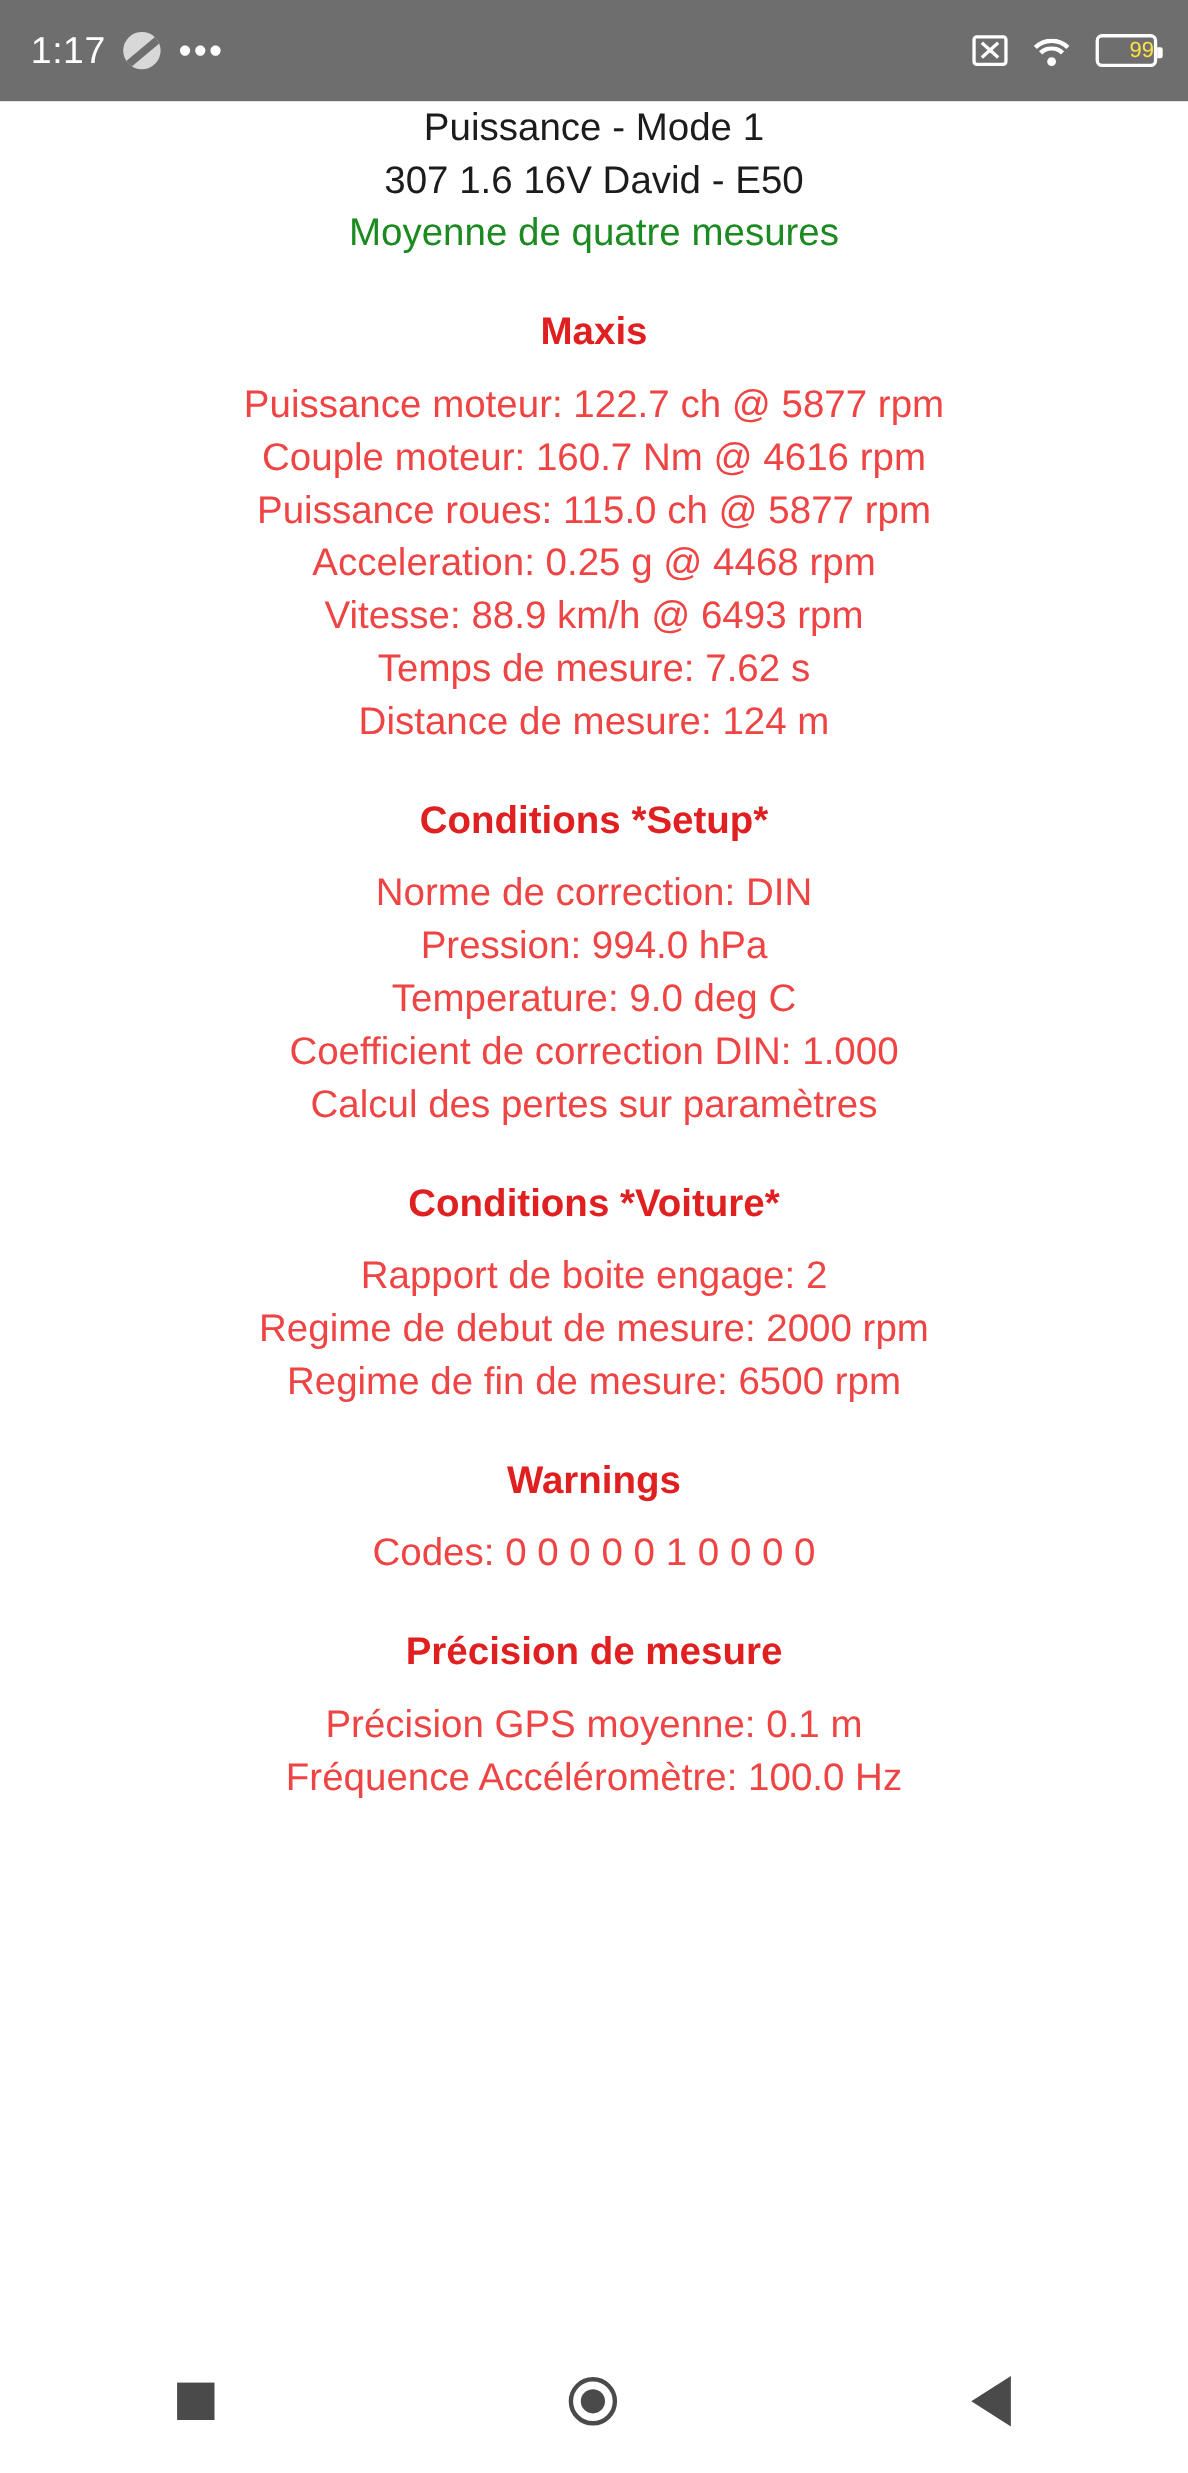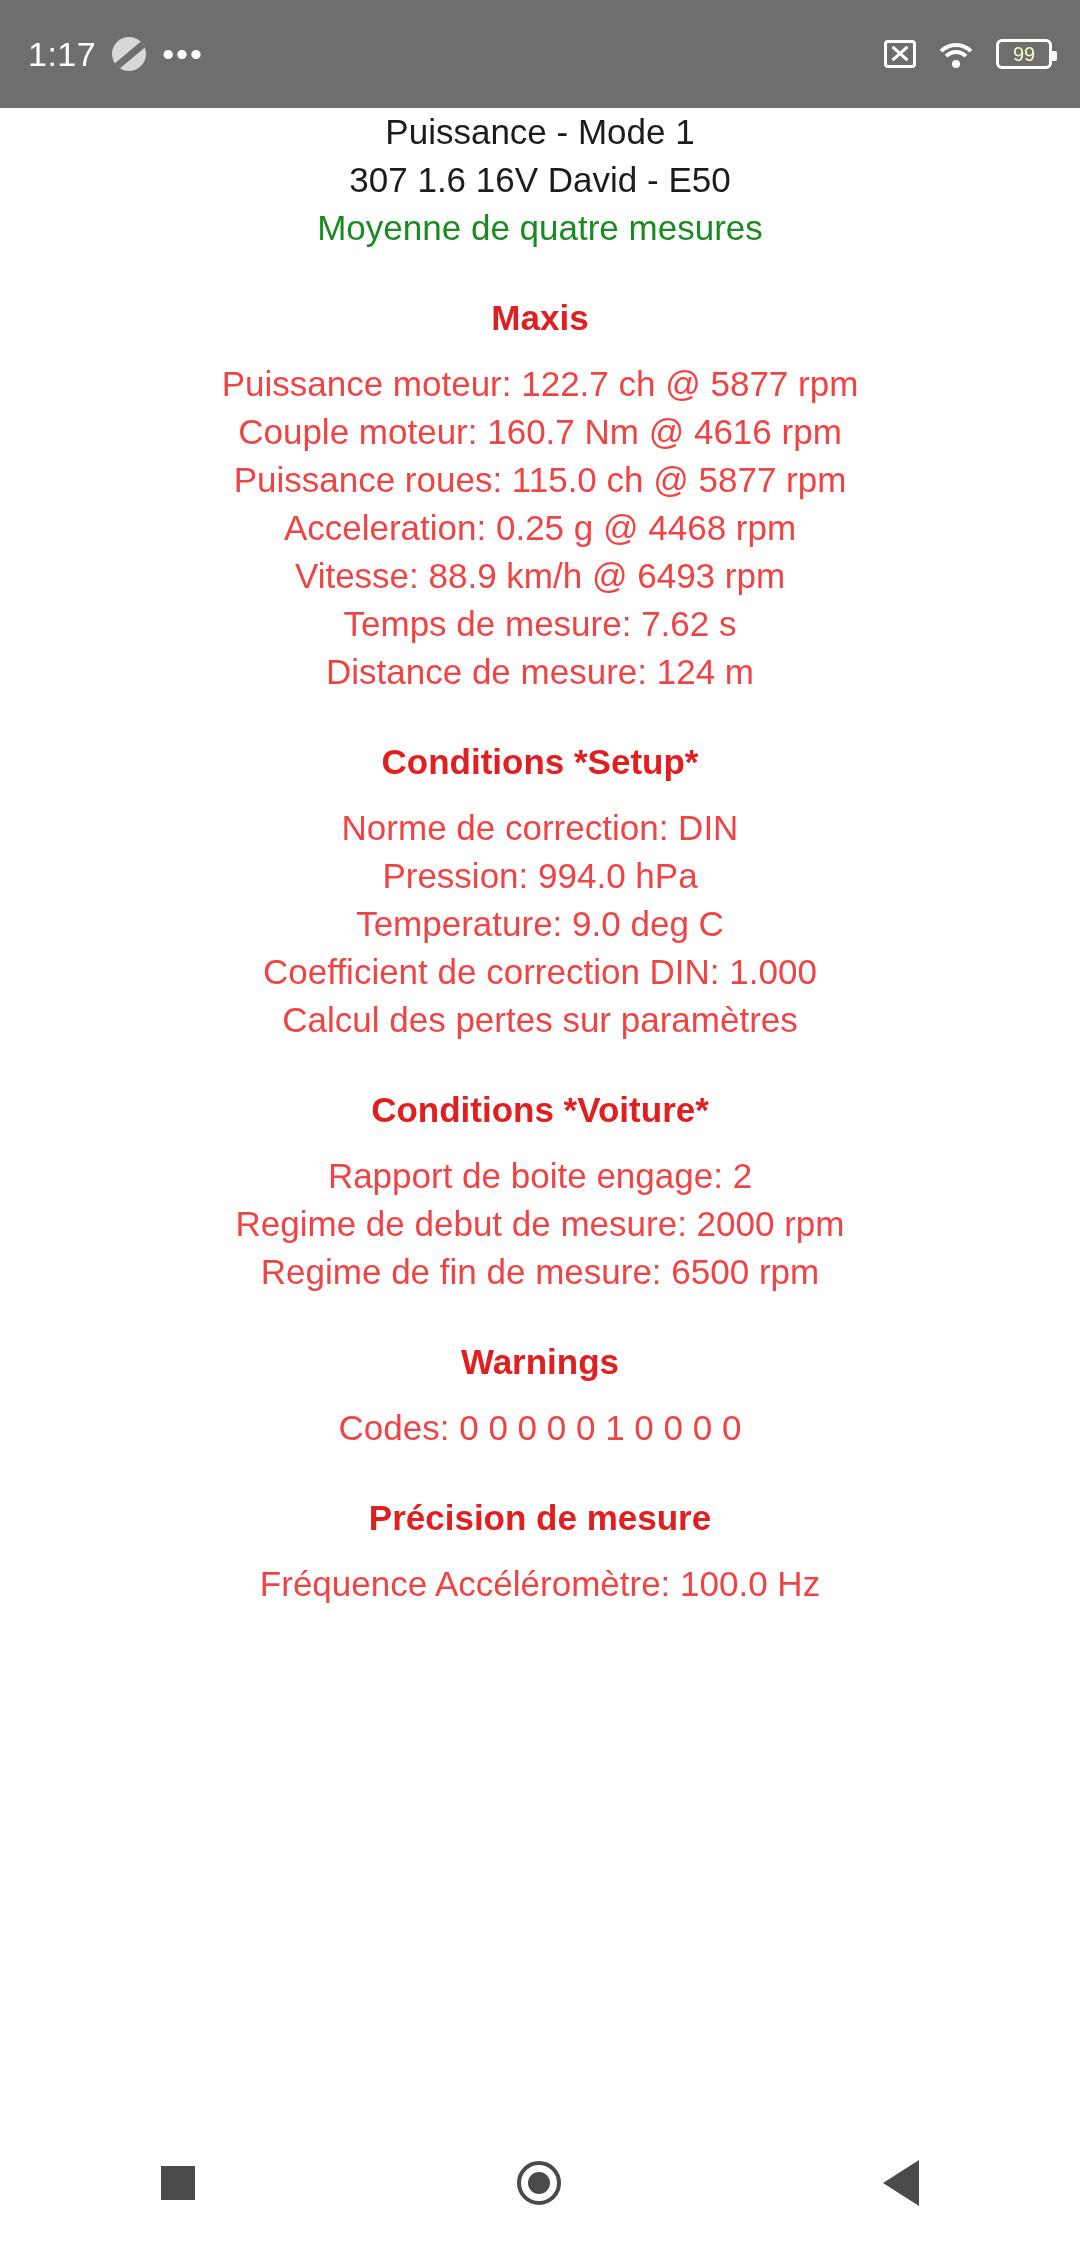--- a/index.html
+++ b/index.html
@@ -10,21 +10,21 @@
   body {
     width: 1080px;
     height: 2248px;
     font-family: "Liberation Sans", sans-serif;
     overflow: hidden;
     position: relative;
   }
 
   
   .status-bar {
-    height: 108px;
+    height: 92px;
     background: #6e6e6e;
     display: flex;
     align-items: center;
     justify-content: space-between;
     padding: 0 28px;
     box-sizing: border-box;
     color: #ffffff;
   }
   .status-left {
     display: flex;
@@ -113,23 +113,23 @@
 
   .icon-battery {
     width: 56px;
     height: 30px;
     border: 3px solid #ffffff;
     border-radius: 6px;
     position: relative;
     box-sizing: border-box;
     display: flex;
     align-items: center;
-    justify-content: center;
+    justify-content: flex-end;
     font-size: 20px;
-    color: #fef9c3;
+    color: #fde047;
   }
   .icon-battery::after {
     content: "";
     position: absolute;
     right: -8px;
     top: 9px;
     width: 5px;
     height: 10px;
     background: #ffffff;
     border-radius: 0 2px 2px 0;
@@ -257,20 +257,21 @@
   <div class="gap-lg"></div>
 
   <div class="section-title">Warnings</div>
   <div class="gap-sm"></div>
   <div class="line data-line">Codes: 0 0 0 0 0 1 0 0 0 0</div>
 
   <div class="gap-lg"></div>
 
   <div class="section-title">Précision de mesure</div>
   <div class="gap-sm"></div>
+  <div class="line data-line">Précision GPS moyenne: 0.1 m</div>
   <div class="line data-line">Fréquence Accéléromètre: 100.0 Hz</div>
 
 </div>
 
 <div class="nav-bar">
   <span class="nav-square"></span>
   <span class="nav-circle"></span>
   <span class="nav-triangle"></span>
 </div>
 

